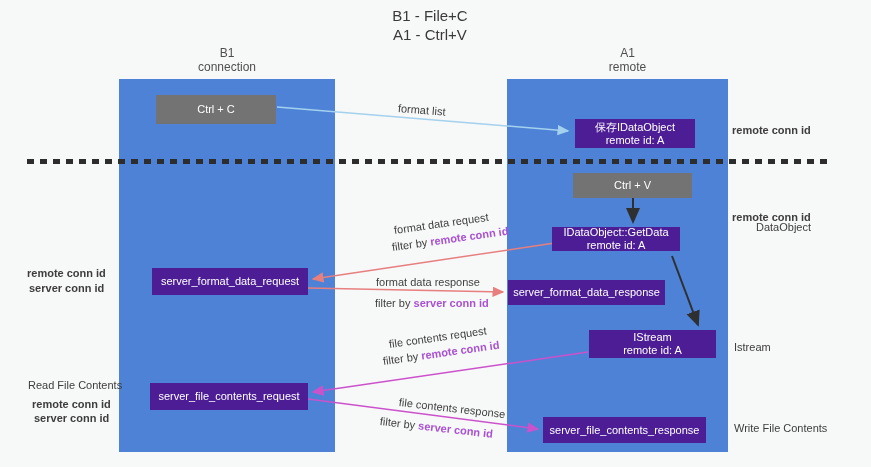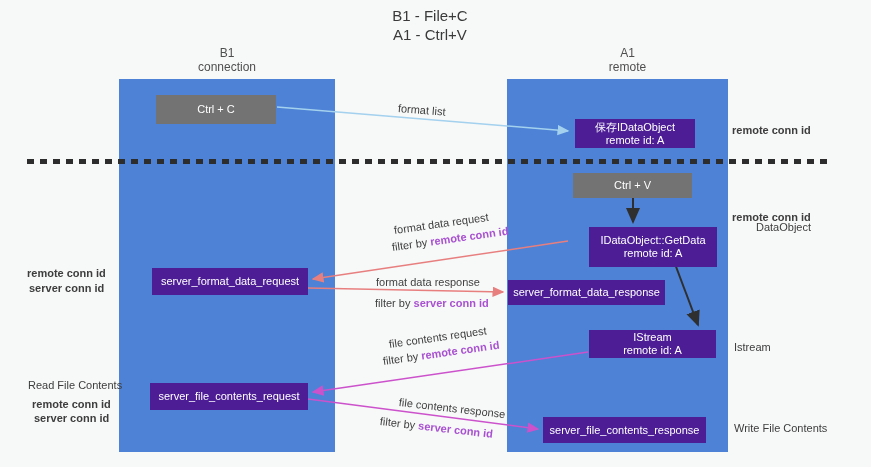--- a/index.html
+++ b/index.html
@@ -37,21 +37,21 @@
     position: absolute; display: flex; flex-direction: column;
     align-items: center; justify-content: center;
     color: #ffffff; font-size: 11px; line-height: 13px; text-align: center;
     white-space: nowrap;
   }
   .box.orange { background: #4c1d95; }
   .box.green  { background: #737373; }
   #ctrl-c     { left: 156px; top: 95px;  width: 120px; height: 29px; }
   #save-obj   { left: 575px; top: 119px; width: 120px; height: 29px; }
   #ctrl-v     { left: 573px; top: 173px; width: 119px; height: 25px; }
-  #getdata    { left: 589px; top: 227px; width: 128px; height: 40px; }
+  #getdata    { left: 552px; top: 227px; width: 128px; height: 24px; }
   #format-req { left: 152px; top: 268px; width: 156px; height: 27px; }
   #format-res { left: 508px; top: 280px; width: 157px; height: 25px; }
   #istream    { left: 589px; top: 330px; width: 127px; height: 28px; }
   #file-req   { left: 150px; top: 383px; width: 158px; height: 27px; }
   #file-res   { left: 543px; top: 417px; width: 163px; height: 26px; }
   
   .arrows { position: absolute; left: 0; top: 0; pointer-events: none; }
   
   .elabel {
     position: absolute; font-size: 11px; color: #3f3f3f; white-space: nowrap;

